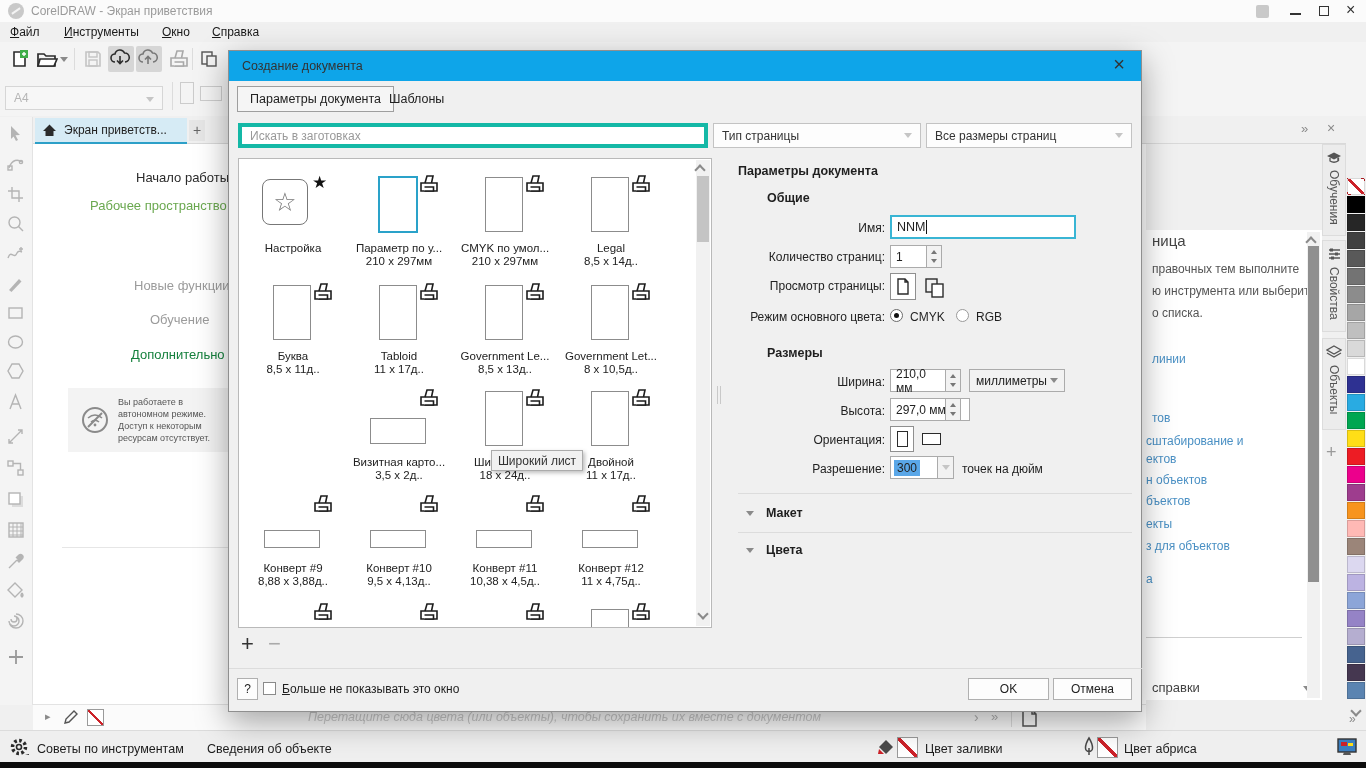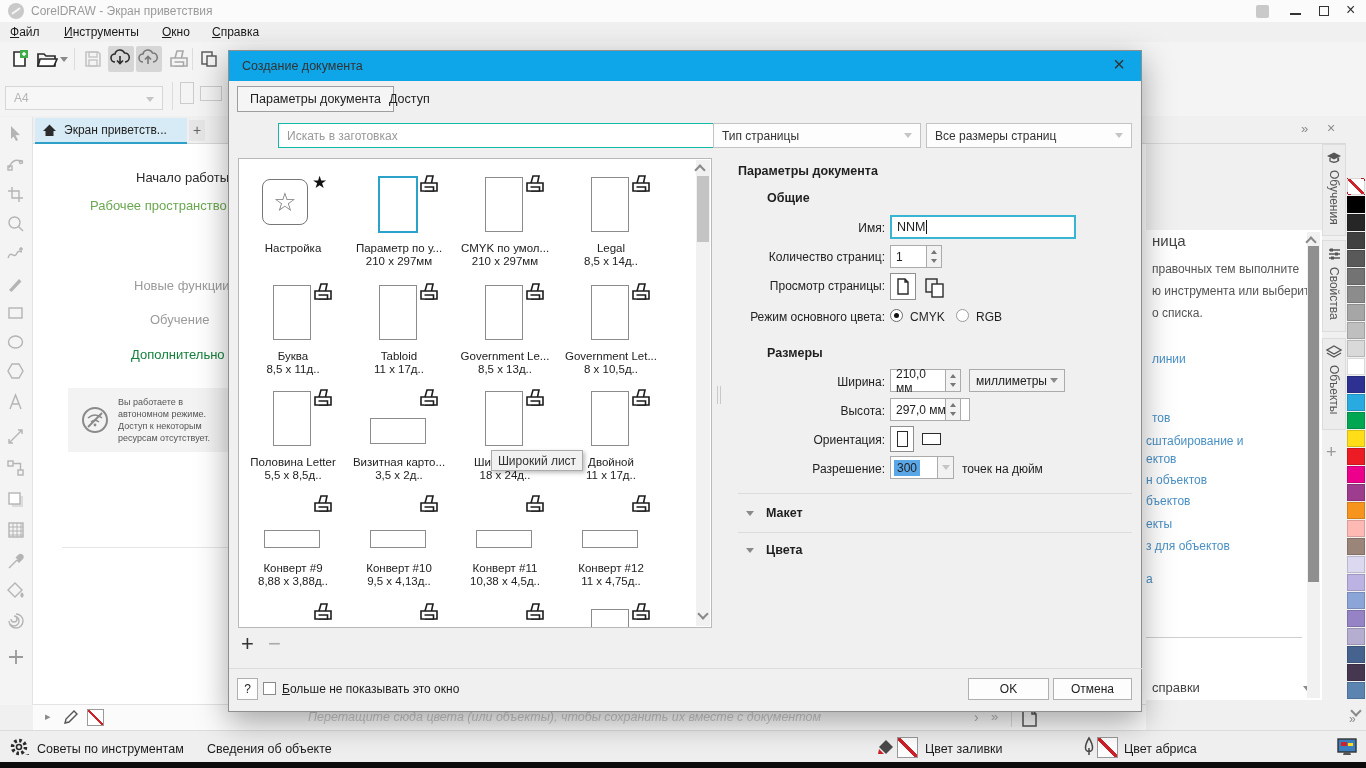--- a/index.html
+++ b/index.html
@@ -59,21 +59,21 @@
   .chev { width:8px; height:8px; border-right:2px solid #8a8a8a; border-bottom:2px solid #8a8a8a; display:inline-block; }
   .chev.up { transform:rotate(-135deg); } .chev.down { transform:rotate(45deg); }
 
   
   #dialog { left:228px; top:50px; width:914px; height:662px; background:#f0f0f0; border:1px solid #8f8f8f; box-shadow:0 10px 30px rgba(0,0,0,.35); z-index:10; }
   #dlg-title { position:absolute; left:0; top:0; width:100%; height:30px; background:#0ea5e9; }
   #dlg-title .t { position:absolute; left:13px; top:8px; font-size:12.5px; color:#333; }
   #dlg-close { position:absolute; right:10px; top:2px; font-size:20px; color:#333; width:24px; text-align:center; cursor:default; }
   .dlg-tab { position:absolute; top:35px; height:26px; font-size:12.5px; color:#222; display:flex; align-items:center; padding:0 12px; }
   .dlg-tab.active { border:1px solid #9e9e9e; background:#f5f5f5; }
-  #dlg-search { position:absolute; left:9px; top:72px; width:470px; height:25px; border:1px solid #14b8a6; background:#fff; font-size:12px; padding:0 8px; color:#333; font-family:inherit;margin-left:40px; }
+  #dlg-search { position:absolute; left:9px; top:72px; width:470px; height:25px; border:4px solid #14b8a6; background:#fff; font-size:12px; padding:0 8px; color:#333; font-family:inherit; }
   #dlg-search::placeholder { color:#999; }
   .dlg-combo { position:absolute; top:72px; height:25px; border:1px solid #c3c3c3; background:#fdfdfd; font-size:12px; color:#333; display:flex; align-items:center; justify-content:space-between; padding:0 8px; }
   #grid { position:absolute; left:9px; top:107px; width:474px; height:470px; background:#fff; border:1px solid #b9b9b9; overflow:hidden; }
   .cell { position:absolute; width:106px; height:105px; }
   .pv { position:absolute; border:1px solid #8c8c8c; background:#fff; }
   .pv.portrait { left:33px; top:5px; width:38px; height:55px; }
   .pv.selected { left:32px; top:4px; width:40px; height:57px; border:2px solid #2aa2c9; }
   .pv.card { left:24px; top:32px; width:56px; height:26px; }
   .pv.env { left:24px; top:38px; width:56px; height:18px; }
   .cap { position:absolute; width:106px; text-align:center; font-size:11.5px; color:#222; white-space:nowrap; }
@@ -422,21 +422,21 @@
 <div class="abs psw" style="left: 1347px; top: 682px; background-color: rgb(91, 132, 177);"></div>
 <div class="abs" style="left:1352px;top:701px"><span class="chev down"></span></div>
 <span class="abs" style="left:1349px;top:712px;color:#8a8a8a;font-size:12px">»</span>
 
 <div id="dialog" class="abs">
   <div id="dlg-title">
     <span class="t">Создание документа</span>
     <span id="dlg-close">×</span>
   </div>
   <div class="dlg-tab active" style="left:8px">Параметры документа</div>
-  <div class="dlg-tab" style="left:148px">Доступ</div>
+  <div class="dlg-tab" style="left:148px">Шаблоны</div>
 
   <input id="dlg-search" placeholder="Искать в заготовках" style="">
   <div class="dlg-combo" style="left:484px;width:208px">
     <span>Тип страницы</span>
       <span class="dd-arr dis"></span>
   </div>
   <div class="dlg-combo" style="left:697px;width:206px">
     <span>Все размеры страниц</span>
       <span class="dd-arr dis"></span>
   </div>
@@ -499,28 +499,20 @@
     </div>
     <div class="cell" style="left:319px;top:121px">
       <div class="pv portrait"></div>
       <svg class="prt">
           <use href="#printer-g"></use>
         </svg>
       <div class="cap nm">Government Let...</div>
       <div class="cap sz">8 x 10,5д..</div>
     </div>
 
-    <div class="cell" style="left:1px;top:227px">
-      <div class="pv portrait"></div>
-      <svg class="prt">
-          <use href="#printer-g"></use>
-        </svg>
-      <div class="cap nm">Половина Letter</div>
-      <div class="cap sz">5,5 x 8,5д..</div>
-    </div>
     <div class="cell" style="left:107px;top:227px">
       <div class="pv card"></div>
       <svg class="prt">
           <use href="#printer-g"></use>
         </svg>
       <div class="cap nm">Визитная карто...</div>
       <div class="cap sz">3,5 x 2д..</div>
     </div>
     <div class="cell" style="left:213px;top:227px">
       <div class="pv portrait"></div>

